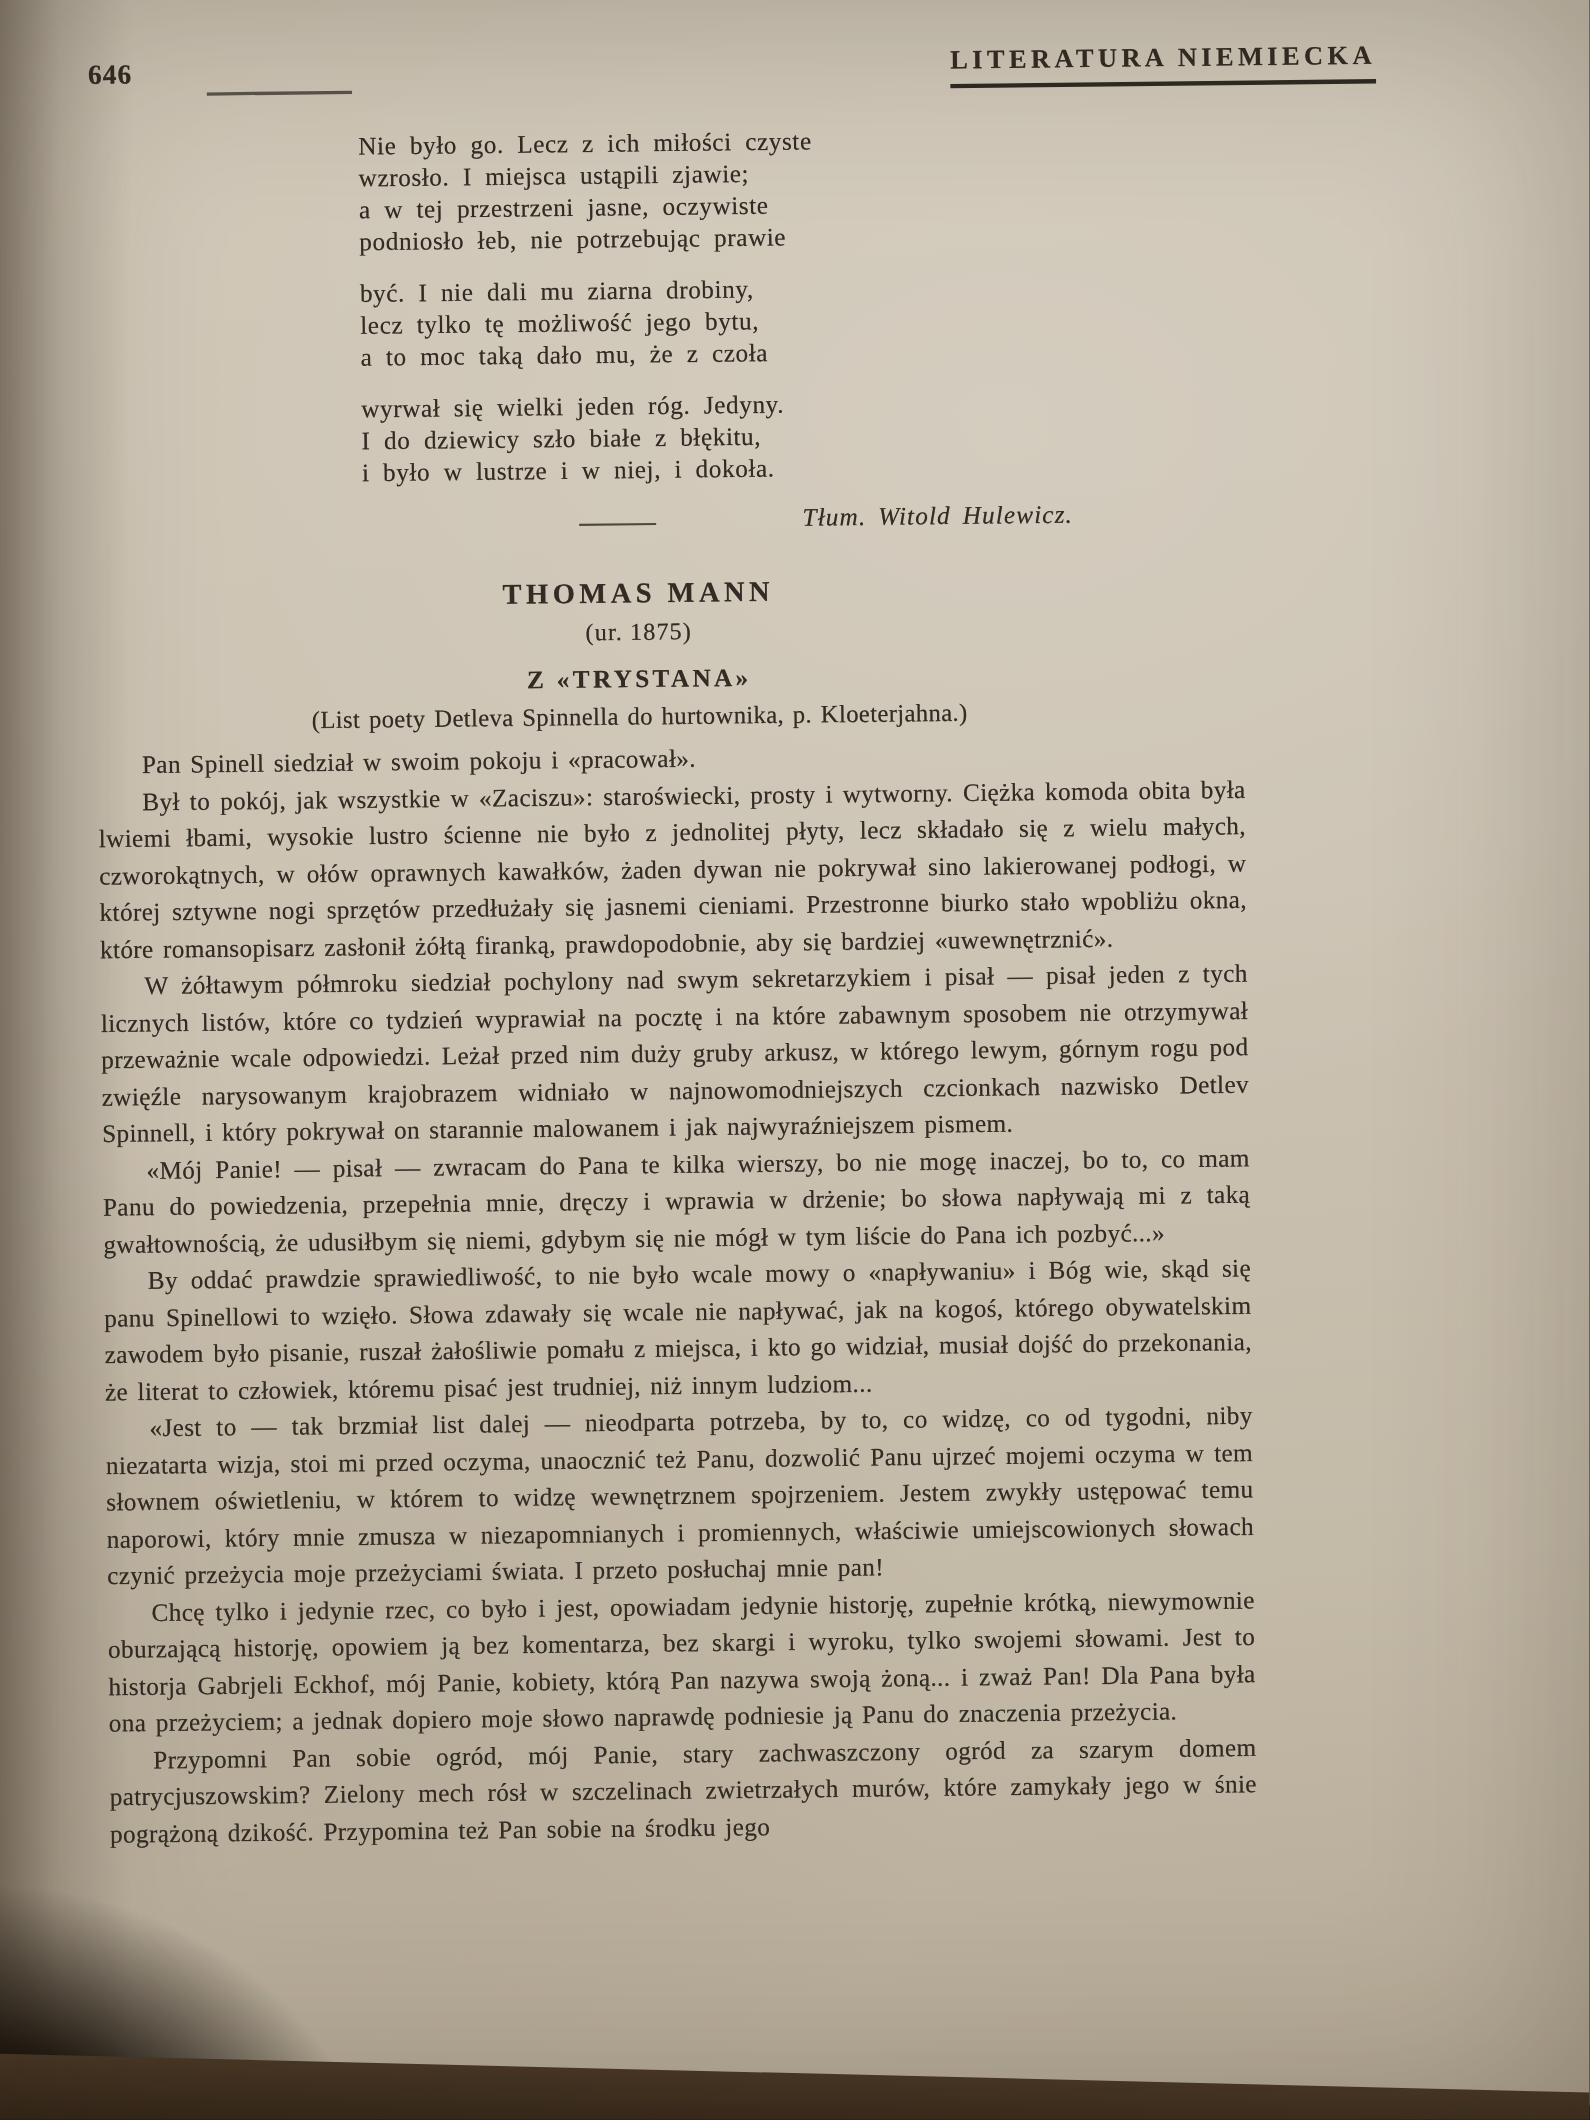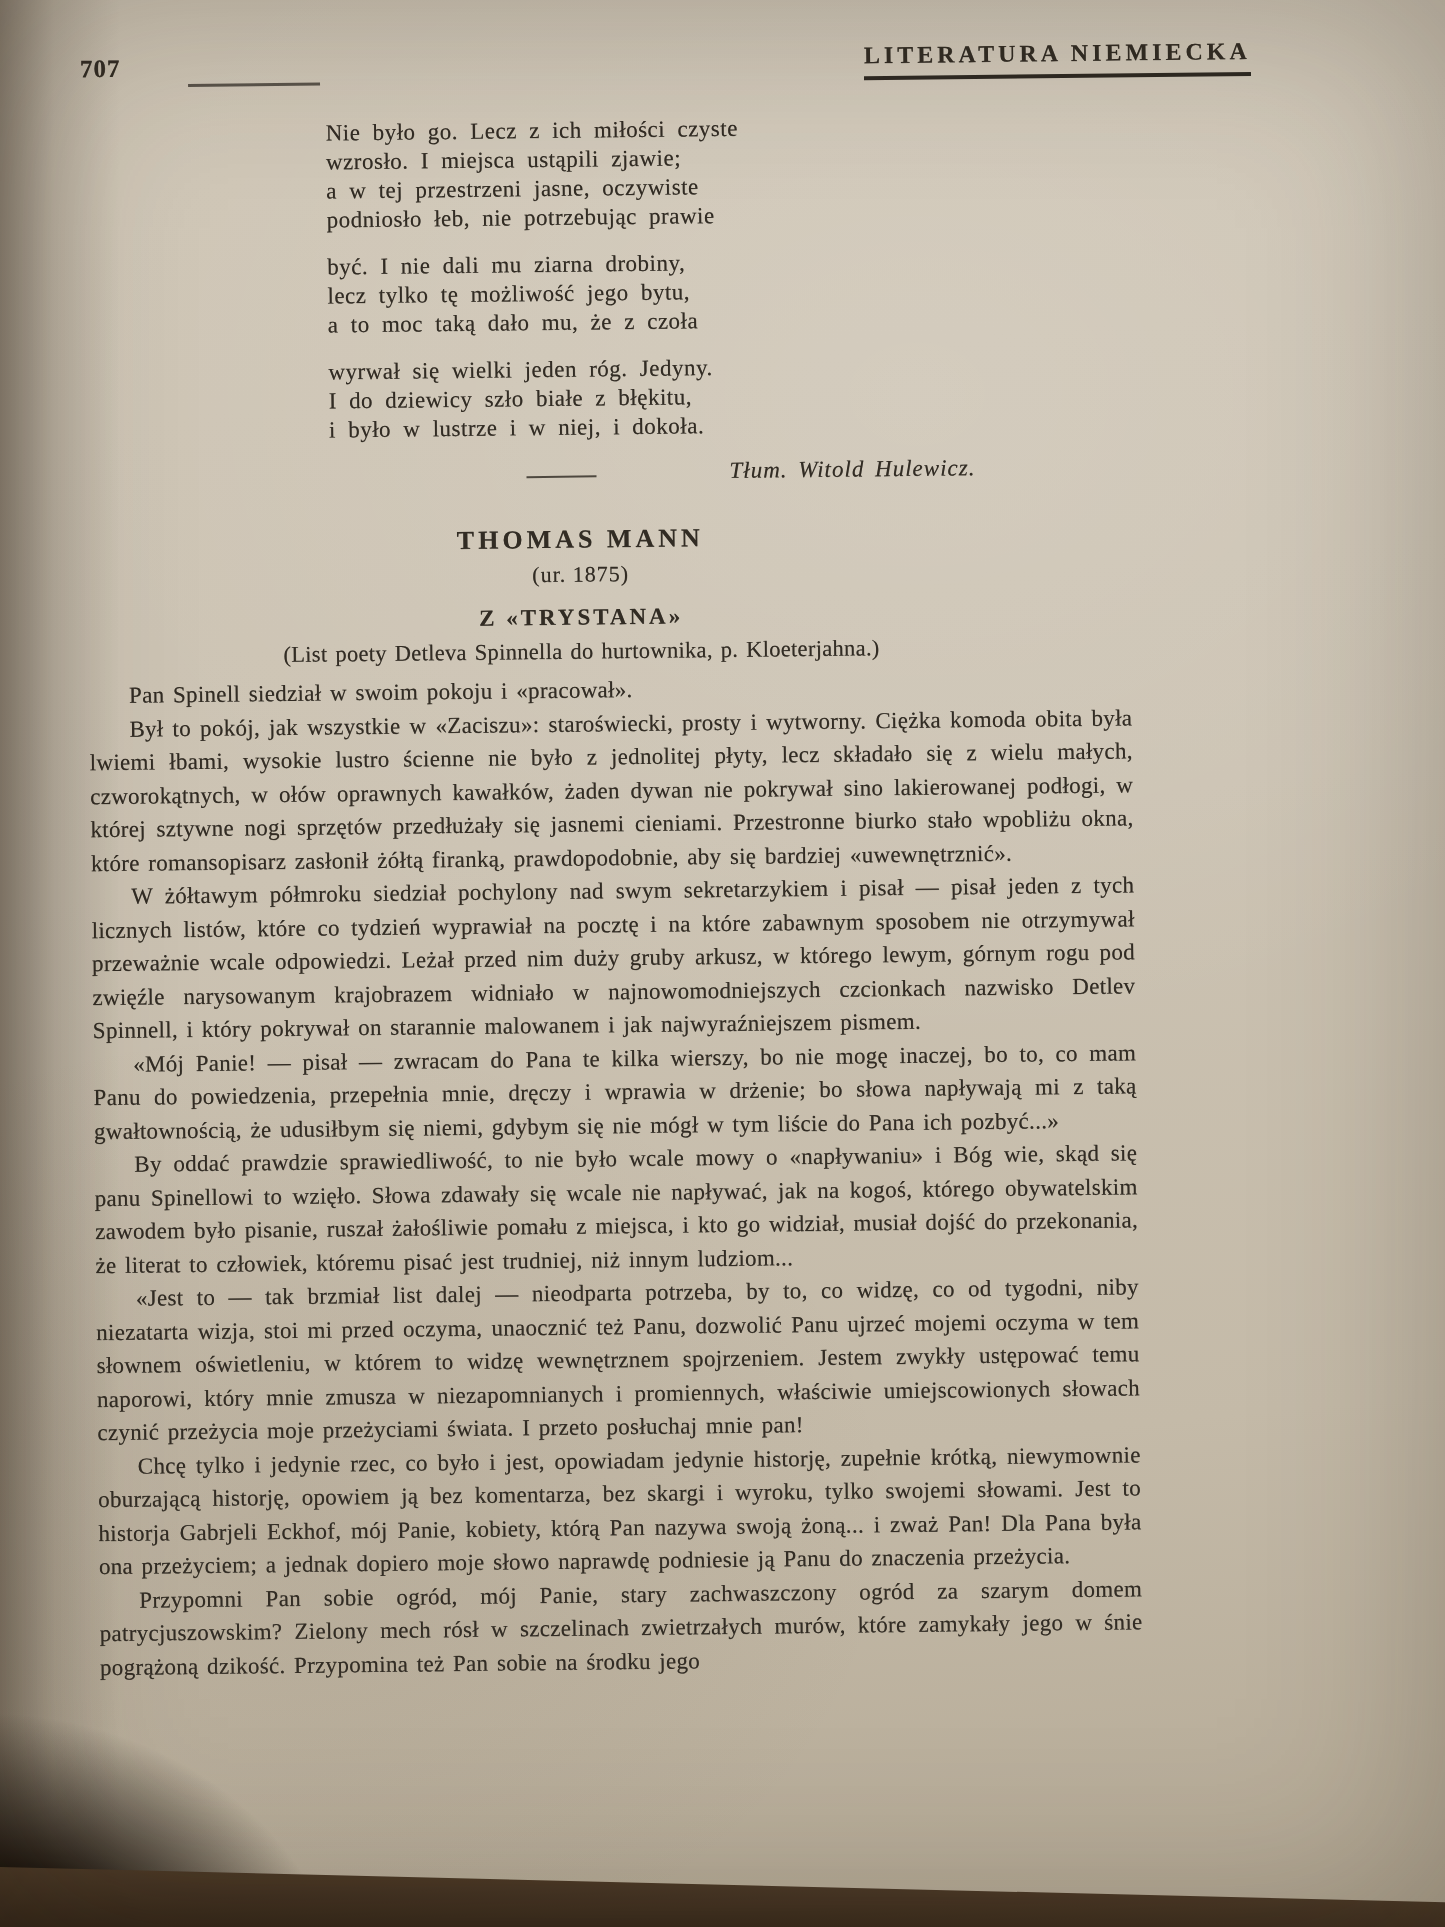--- a/index.html
+++ b/index.html
@@ -77,21 +77,21 @@
 </head>
 <body>
 
 <div class="photo">
   <div class="paper"></div>
   <div class="gutter-shade"></div>
 
   <div class="content">
 
     <div class="header-row">
-      <span class="page-num">707</span>
+      <span class="page-num">646</span>
       <span class="left-rule"></span>
       <span class="journal-title">LITERATURA NIEMIECKA</span>
     </div>
 
     <div class="poem">
 
         <div class="stanza">Nie było go. Lecz z ich miłości czyste
 wzrosło. I miejsca ustąpili zjawie;
 a w tej przestrzeni jasne, oczywiste
 podniosło łeb, nie potrzebując prawie</div>

